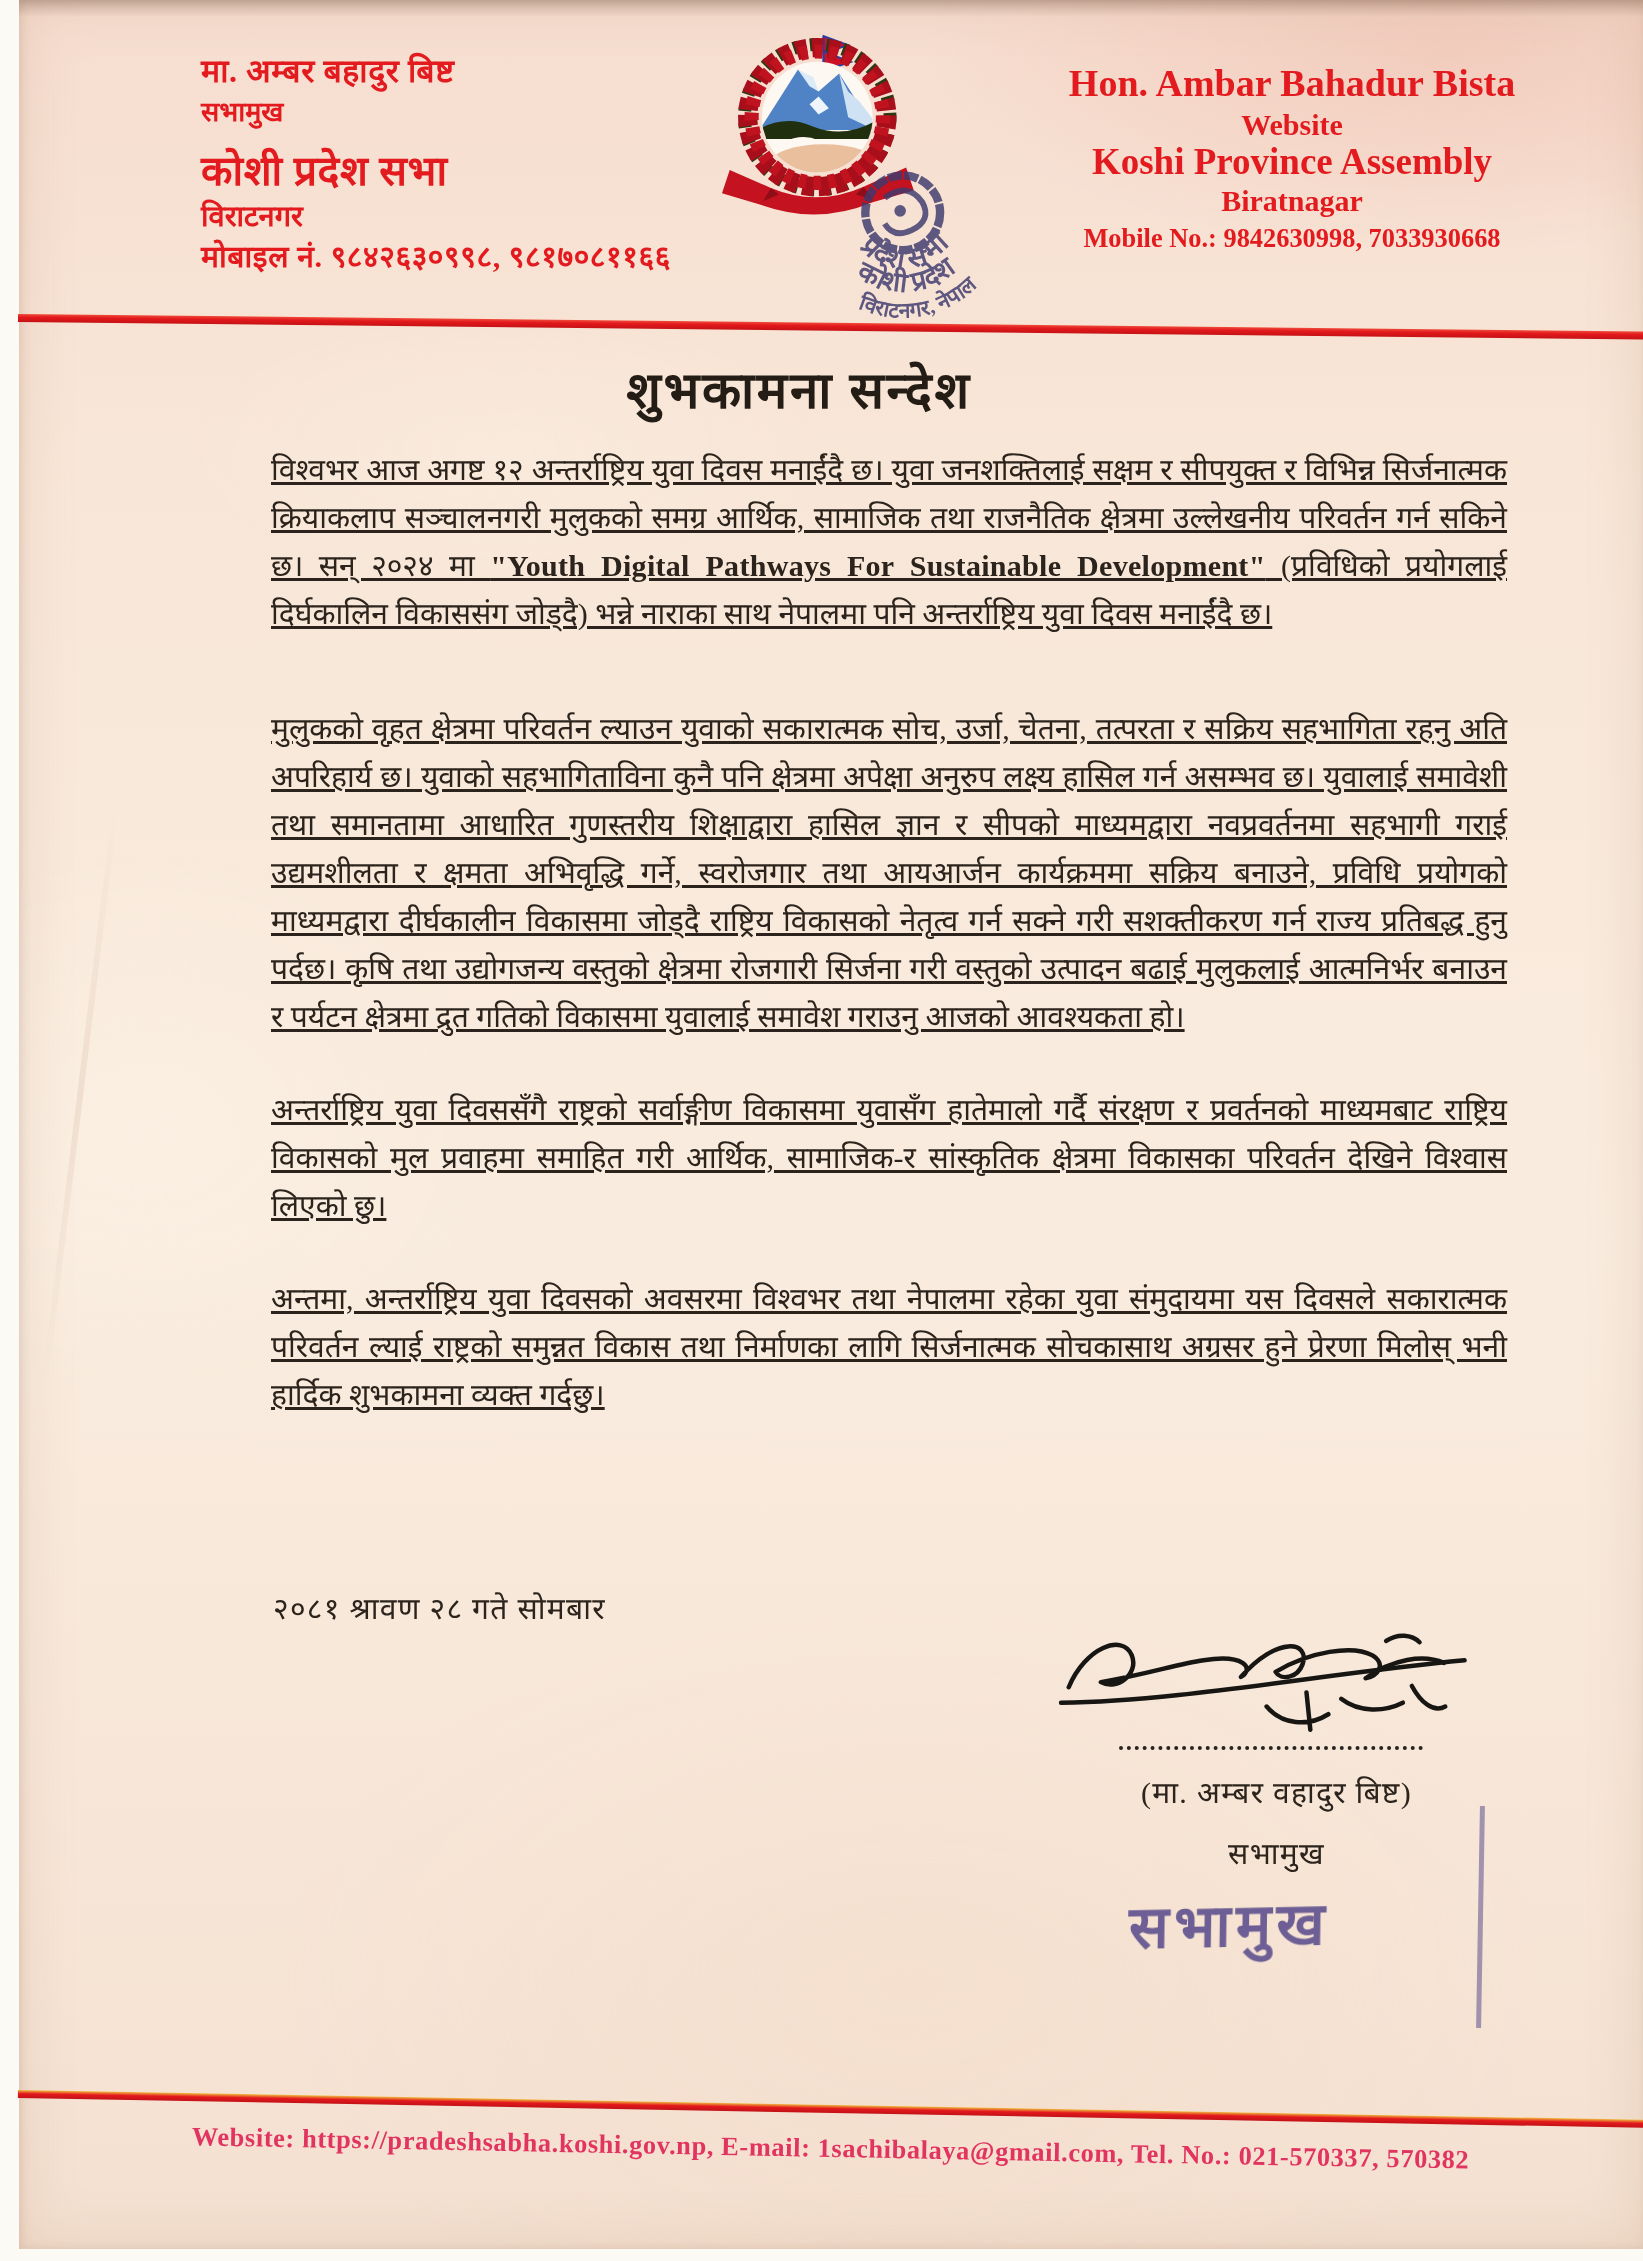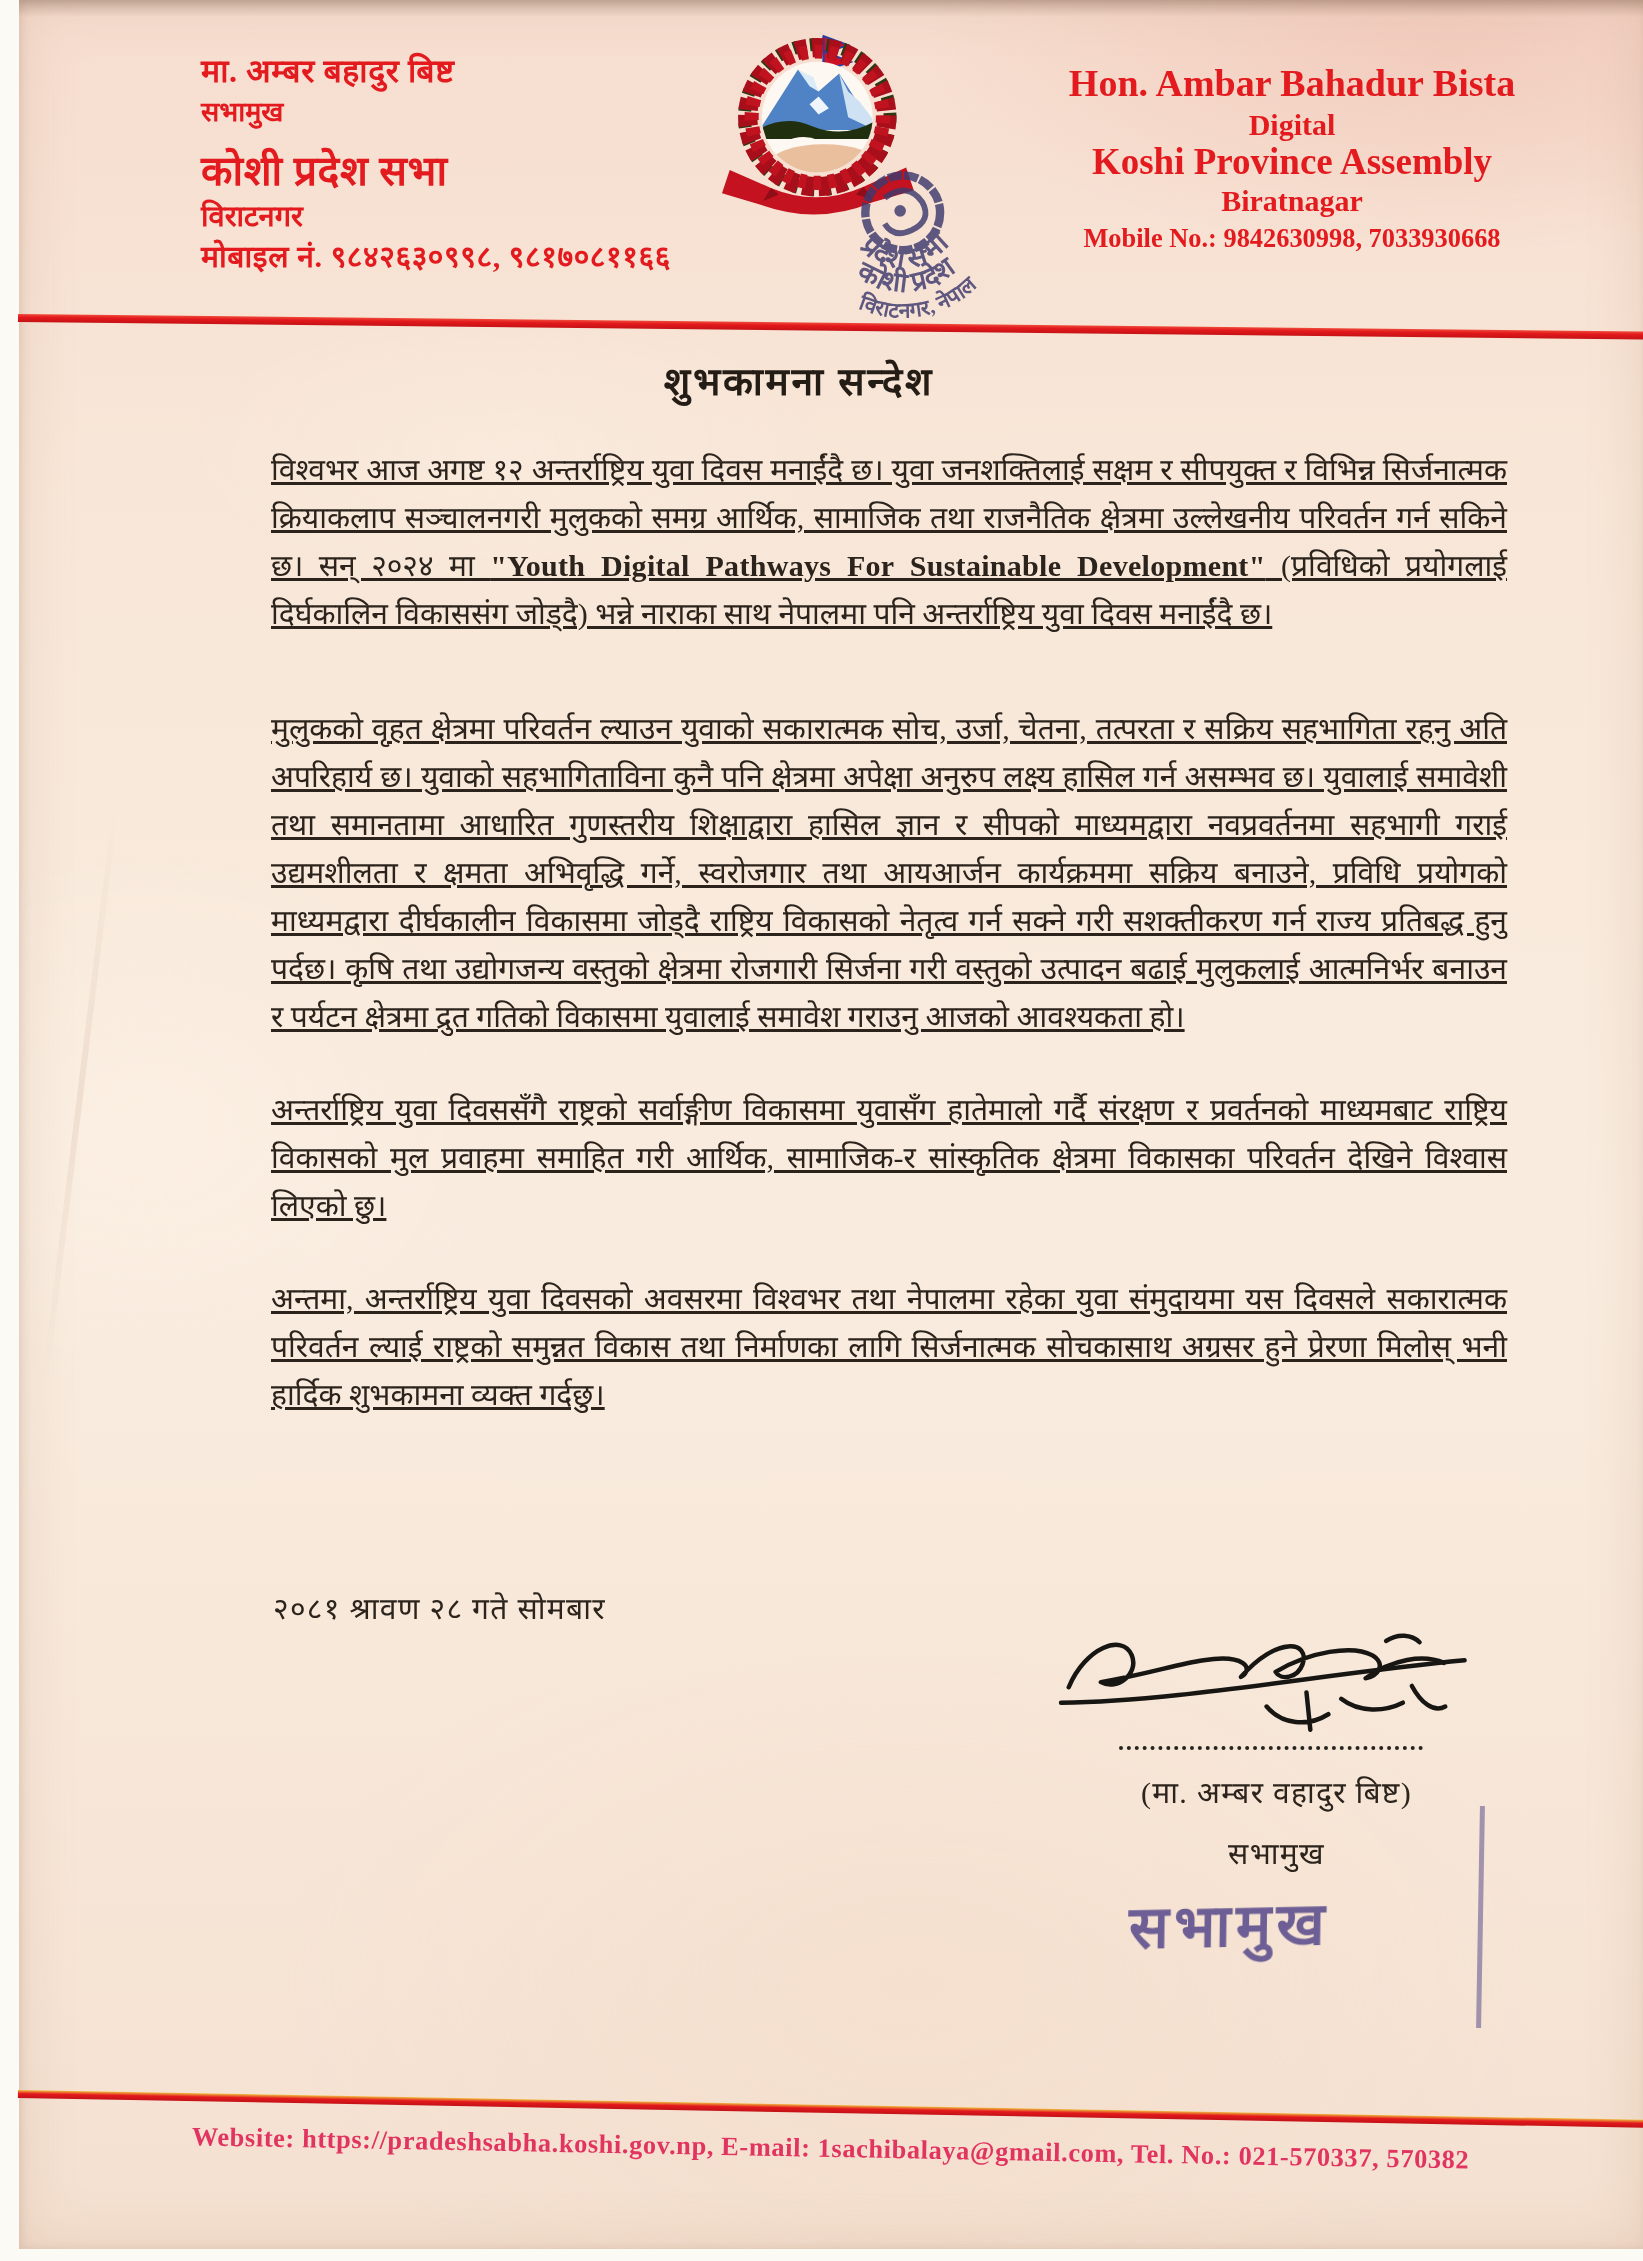--- a/index.html
+++ b/index.html
@@ -28,21 +28,21 @@
   #hdr-right .r3{font-size:37px;font-weight:bold;margin-top:3px;}
   #hdr-right .r4{font-size:30px;font-weight:bold;margin-top:6.4px;}
   #hdr-right .r5{font-size:26.4px;font-weight:bold;margin-top:9px;}
   #emblem{position:absolute;left:722px;top:32px;width:206px;height:200px;}
   #ink-stamp{position:absolute;left:806px;top:145px;width:374px;height:200px;opacity:.82;z-index:6;}
   #top-rule{position:absolute;left:18px;top:314px;width:1627px;height:8.4px;
     background:linear-gradient(180deg,#ef4a3a 0%,#e2181c 40%,#c51215 100%);
     transform:rotate(0.62deg);transform-origin:left center;}
   
   #title{position:absolute;left:0;top:353px;width:1598px;text-align:center;
-    font-size:39px;font-weight:bold;color:#241d16;letter-spacing:2.6px;}
+    font-size:51px;font-weight:bold;color:#241d16;letter-spacing:2.6px;}
   #body-text{position:absolute;left:271px;top:446px;width:1236px;color:#2c241c;
     font-size:30px;line-height:48px;text-align:justify;}
   #body-text p{margin:0 0 45px 0;text-decoration:underline;}
   #body-text p.gap-lg{margin-bottom:67px;}
   #body-text .slogan{font-weight:bold;letter-spacing:0.3px;}
   #date-line{position:absolute;left:273px;top:1587px;font-size:30px;color:#2c241c;letter-spacing:1.3px;}
   
   #sig-svg{position:absolute;left:1050px;top:1605px;width:432px;height:151px;z-index:4;}
   #sig-dots{position:absolute;left:1119px;top:1701px;width:304px;height:45px;
     border-bottom:4.5px dotted #262421;}
@@ -128,21 +128,21 @@
     </defs>
     <g fill="#3d3a6e" font-family="Liberation Serif, serif" font-weight="bold">
       <text font-size="44"><textPath href="#arcA" startOffset="6%">प्रदेश सभा</textPath></text>
       <text font-size="42"><textPath href="#arcB" startOffset="8%">कोशी प्रदेश</textPath></text>
       <text font-size="33"><textPath href="#arcC" startOffset="6%">विराटनगर, नेपाल</textPath></text>
     </g>
   </svg>
 
   <div id="hdr-right" class="red">
     <div class="r1">Hon. Ambar Bahadur Bista</div>
-    <div class="r2">Digital</div>
+    <div class="r2">Website</div>
     <div class="r3">Koshi Province Assembly</div>
     <div class="r4">Biratnagar</div>
     <div class="r5">Mobile No.: 9842630998, 7033930668</div>
   </div>
 
   <div id="top-rule"></div>
 
   <div id="title">शुभकामना सन्देश</div>
 
   <div id="body-text">

